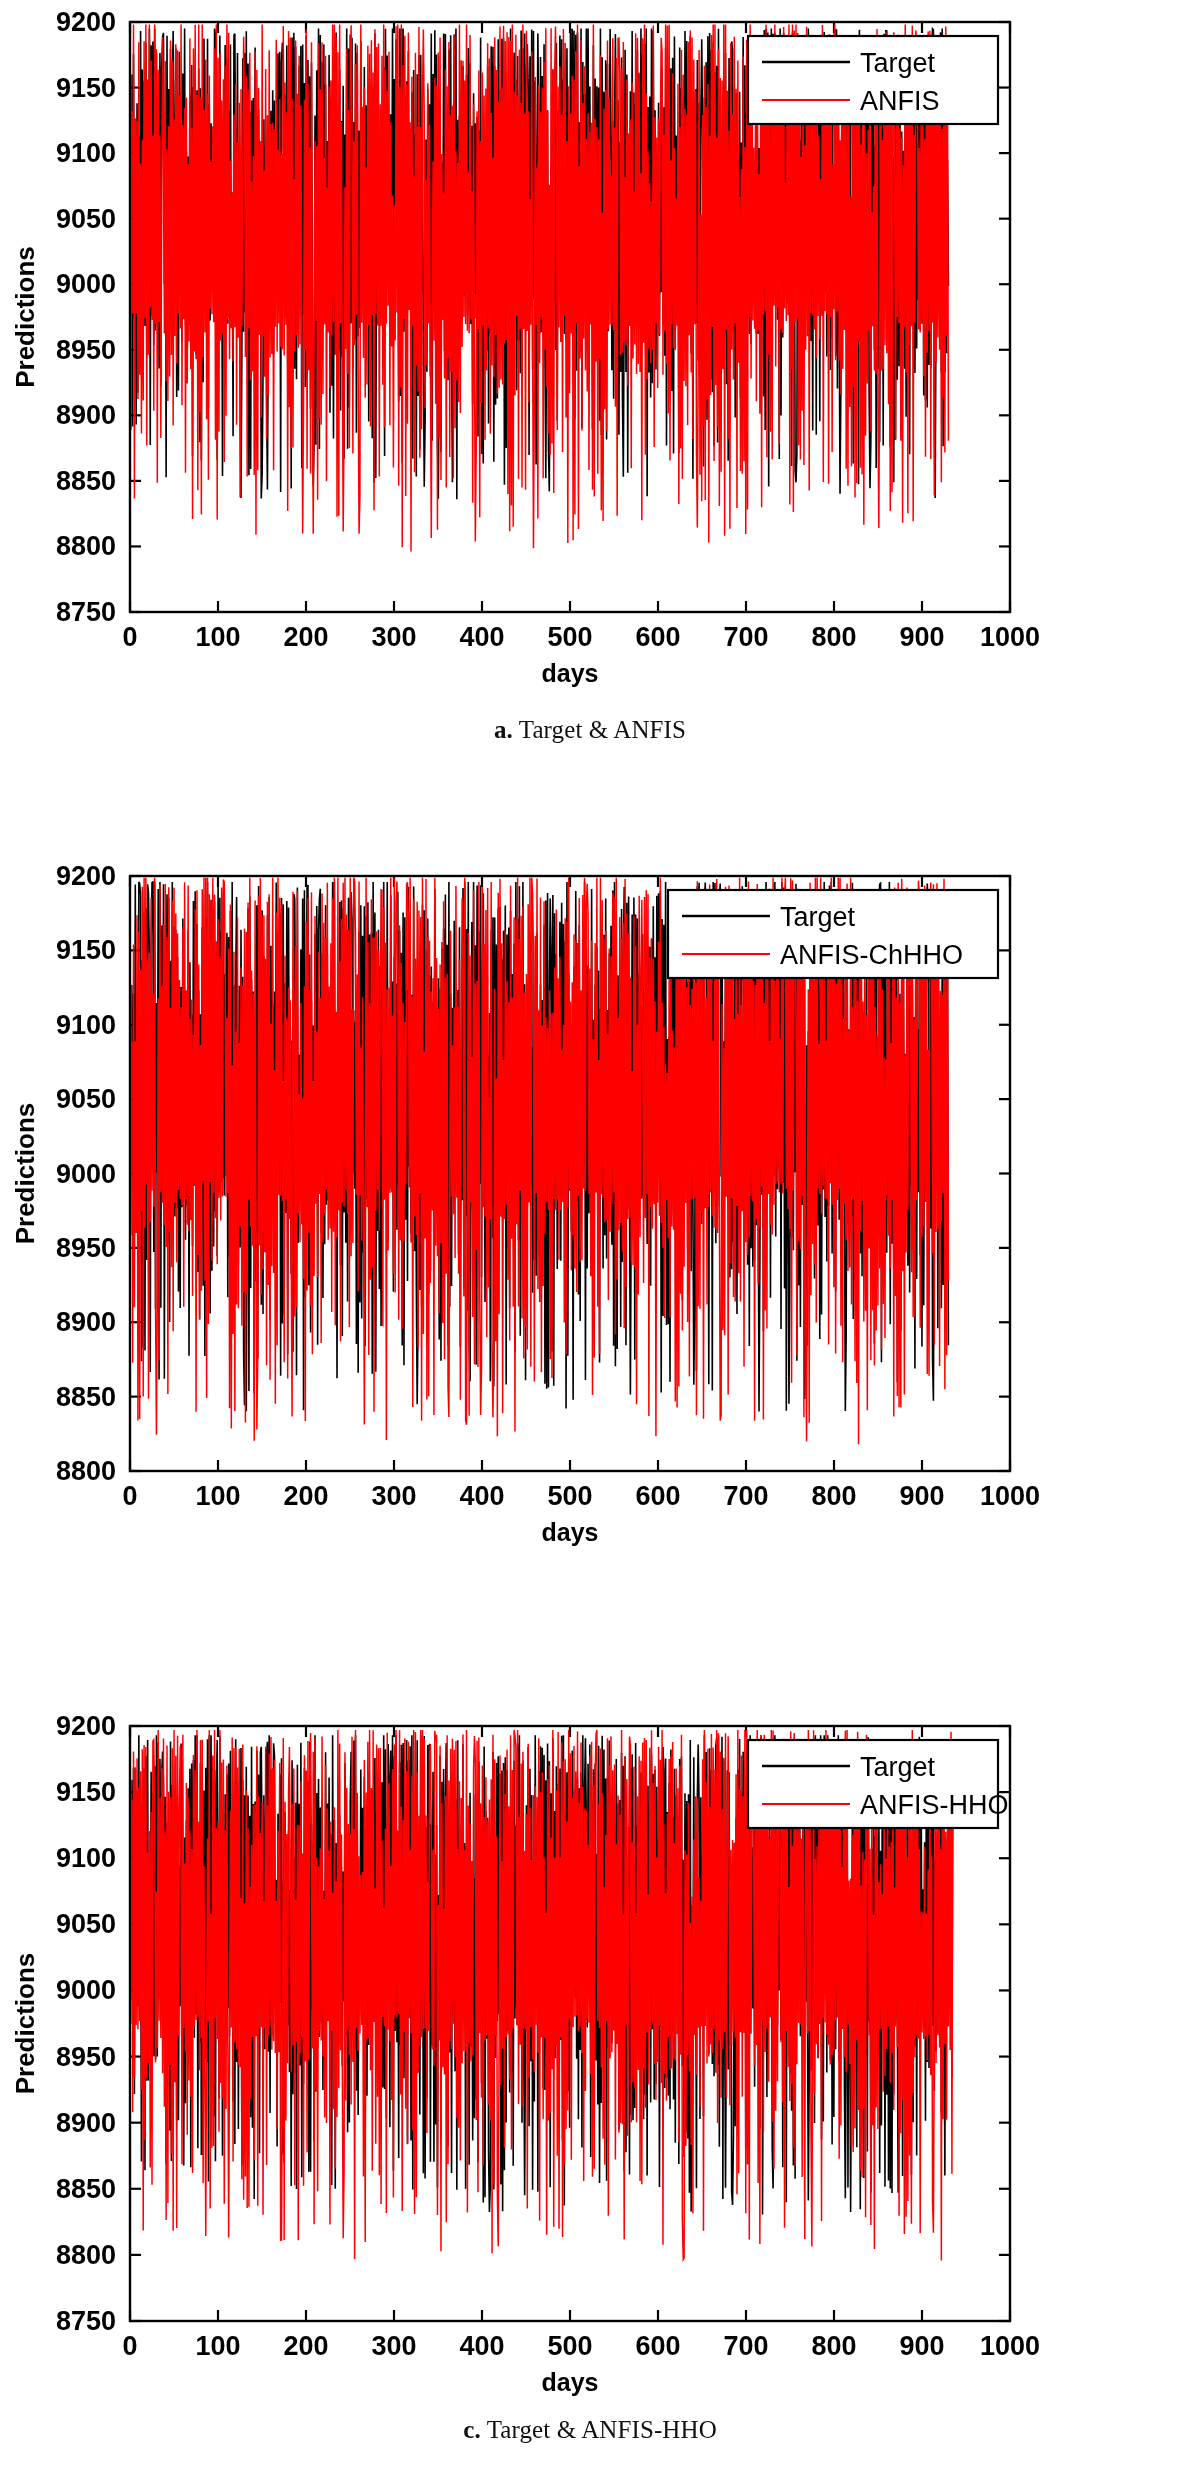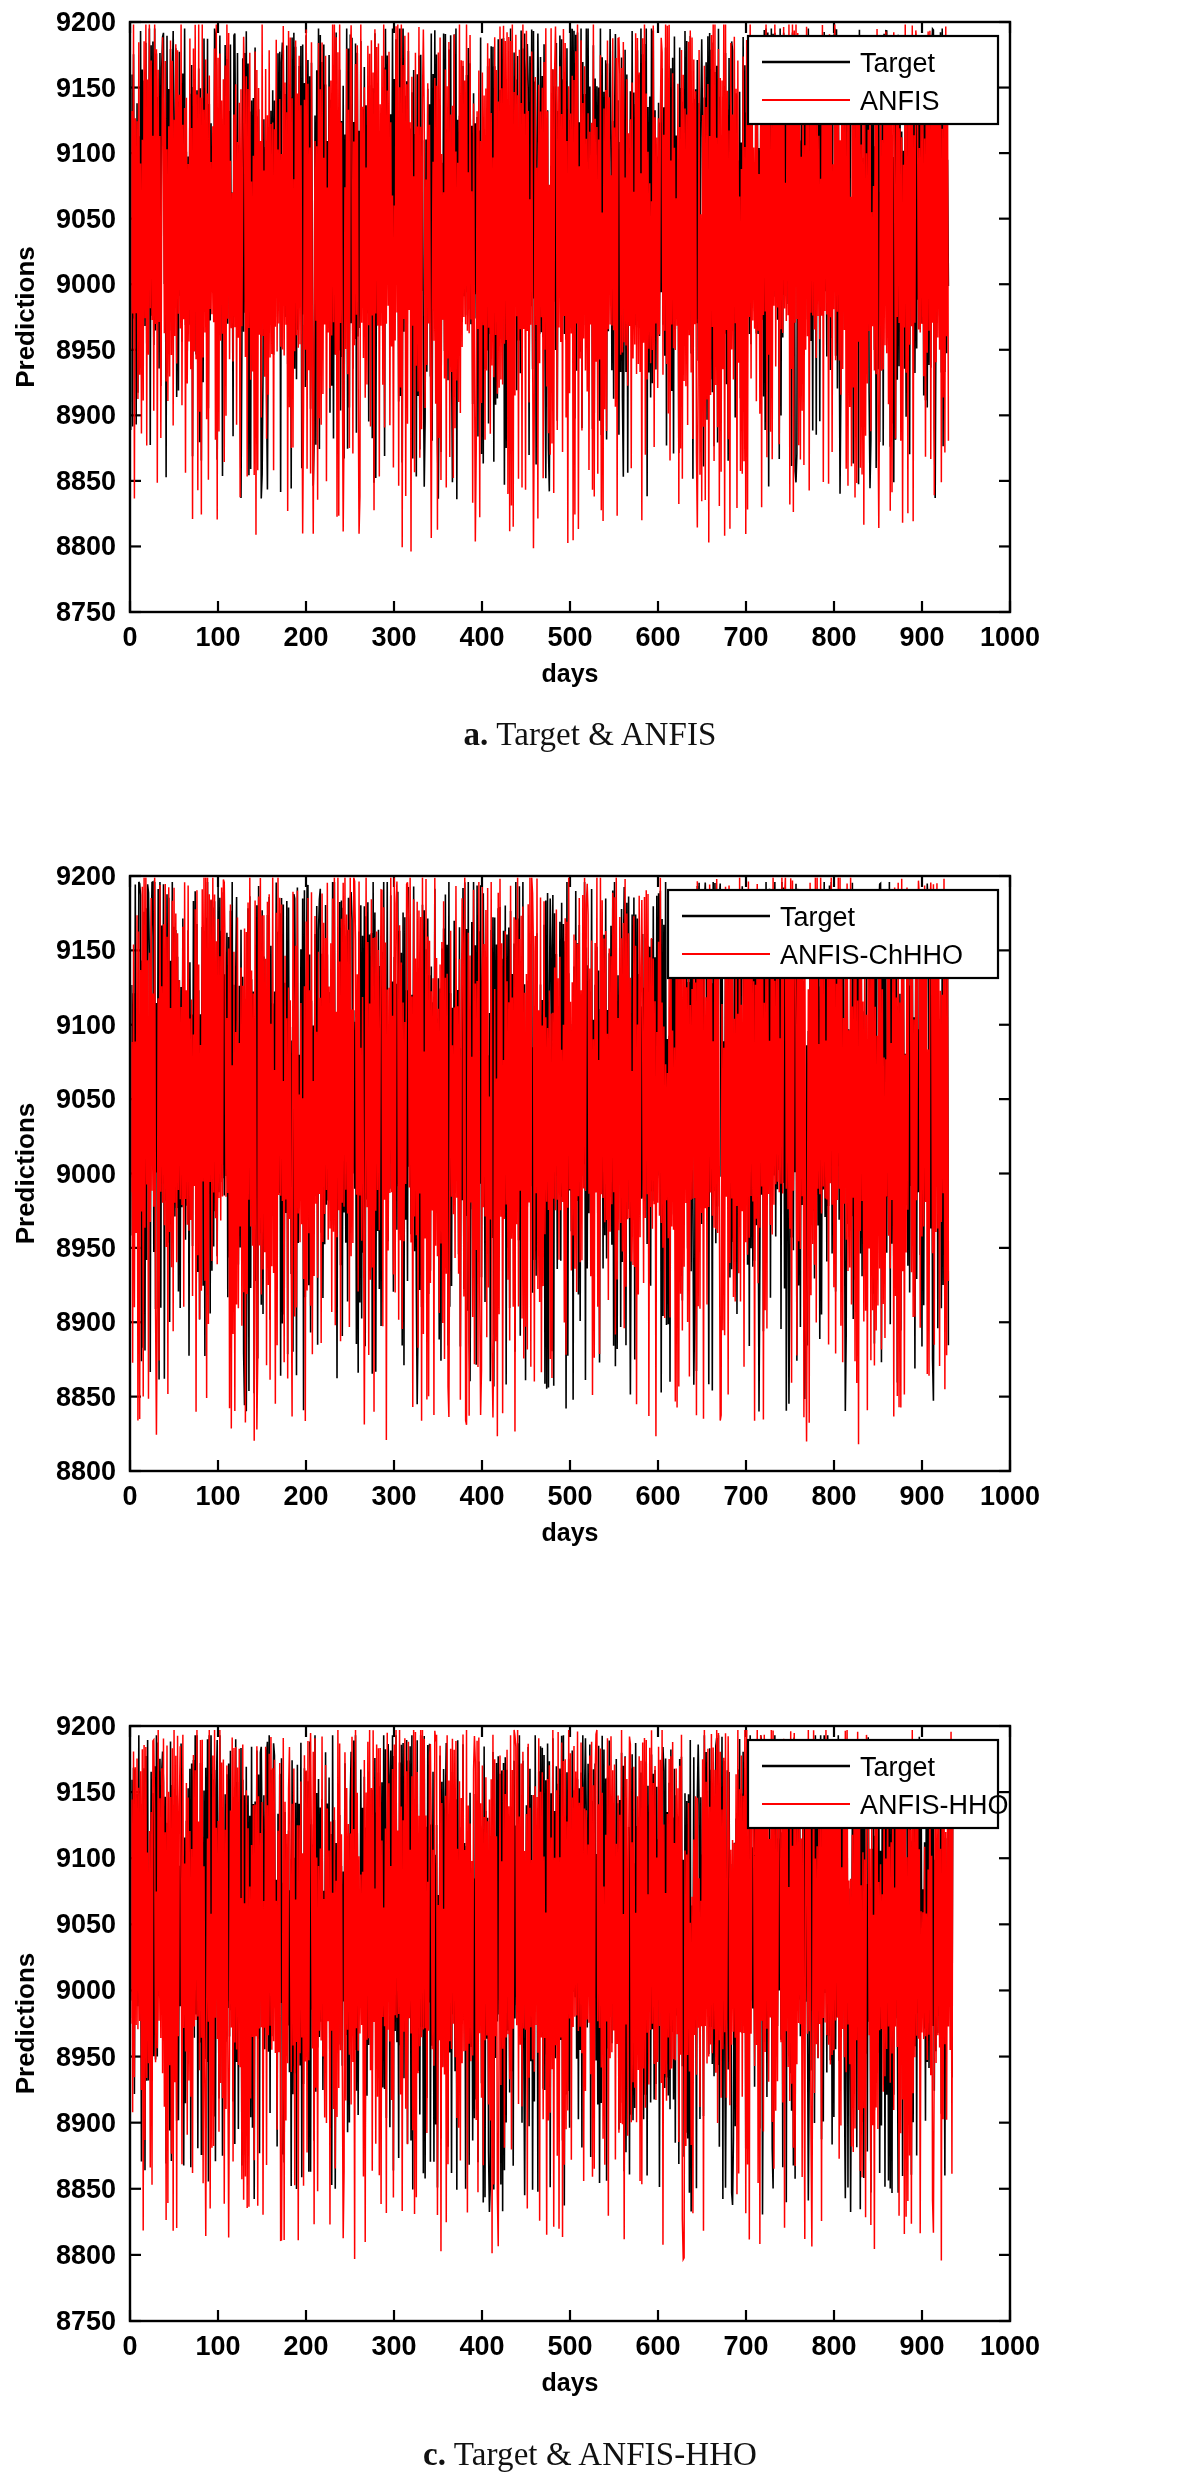--- a/index.html
+++ b/index.html
@@ -6,21 +6,21 @@
   body{width:1180px;height:2485px;font-family:"Liberation Serif",serif;overflow:hidden;}
   .page{position:relative;width:1180px;height:2485px;background:#fff;}
 
   .figure{position:absolute;left:0;width:1180px;}
   .plot-wrap{position:relative;width:1180px;}
   .chart-svg{display:block;}
 
   .caption{
     text-align:center;
     font-family:"Liberation Serif",serif;
-    font-size:33px;
+    font-size:25px;
     color:#111;
     letter-spacing:.1px;
     white-space:nowrap;
   }
   .caption b{font-weight:bold;}
   .caption .cap-text{font-weight:normal;}
 </style>
 </head>
 <body>
 
@@ -290,18 +290,18 @@
             <g>
               <rect x="748" y="28" width="250" height="88" fill="#fff" stroke="#000" stroke-width="2.2"></rect>
               <line x1="762" y1="54" x2="850" y2="54" stroke="#000000" stroke-width="2.6"></line>
               <text x="860" y="64" font-family="&quot;Liberation Sans&quot;, sans-serif" font-size="27" fill="#000">Target</text>
               <line x1="762" y1="92" x2="850" y2="92" stroke="#ff0000" stroke-width="2"></line>
               <text x="860" y="102" font-family="&quot;Liberation Sans&quot;, sans-serif" font-size="27" fill="#000">ANFIS-HHO</text>
             </g>
           </g>
         </svg>
     </div>
-    <div class="caption" style="margin-top:24px;">
+    <div class="caption" style="margin-top:4px;">
       <b>c.</b><span class="cap-text"> Target &amp; ANFIS-HHO</span>
     </div>
   </div>
 
 </div>
 
 </body></html>

